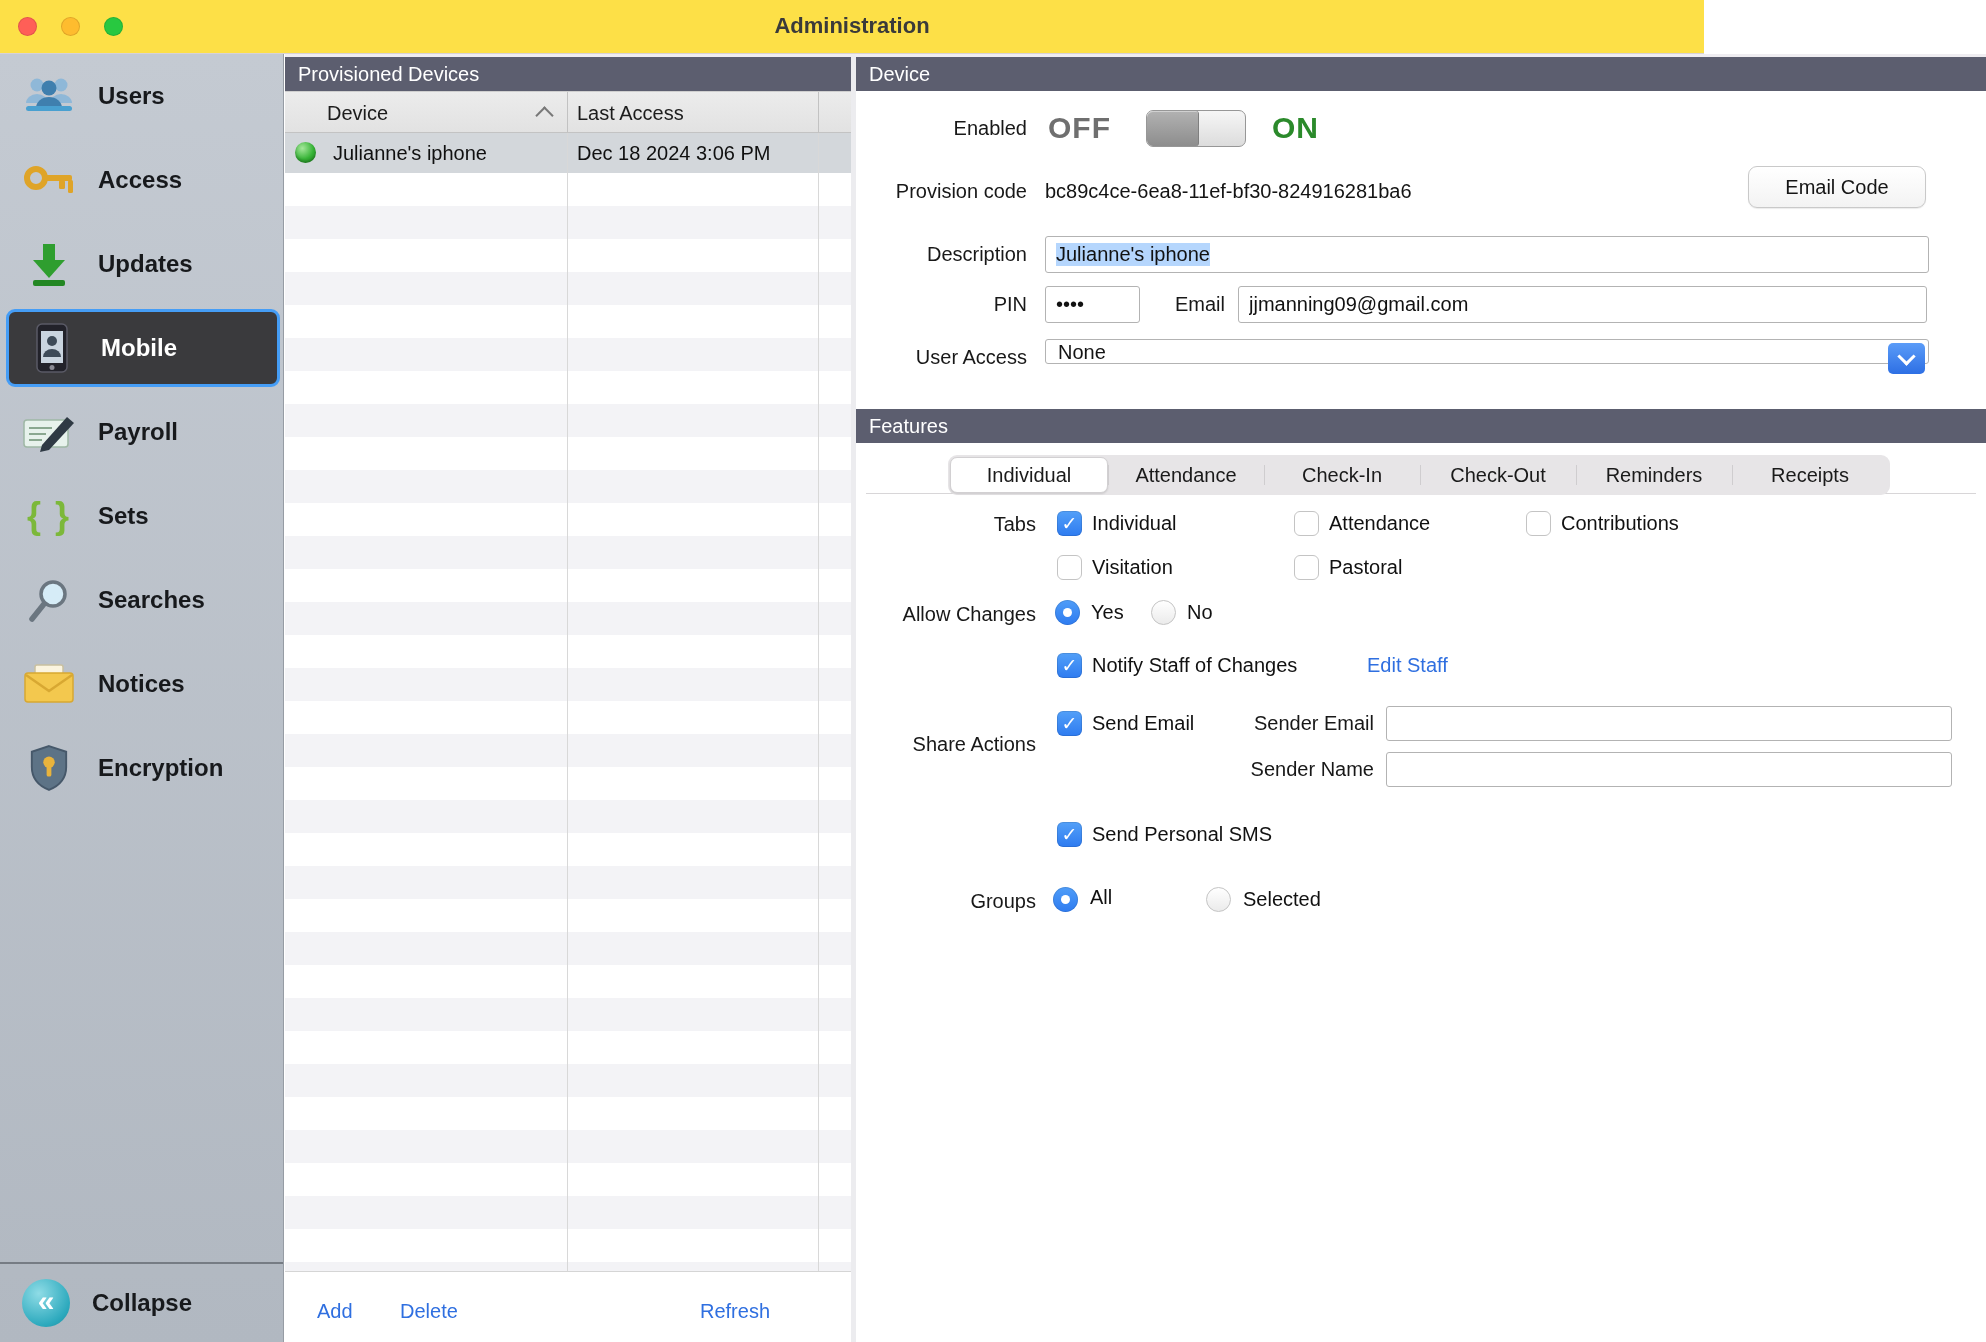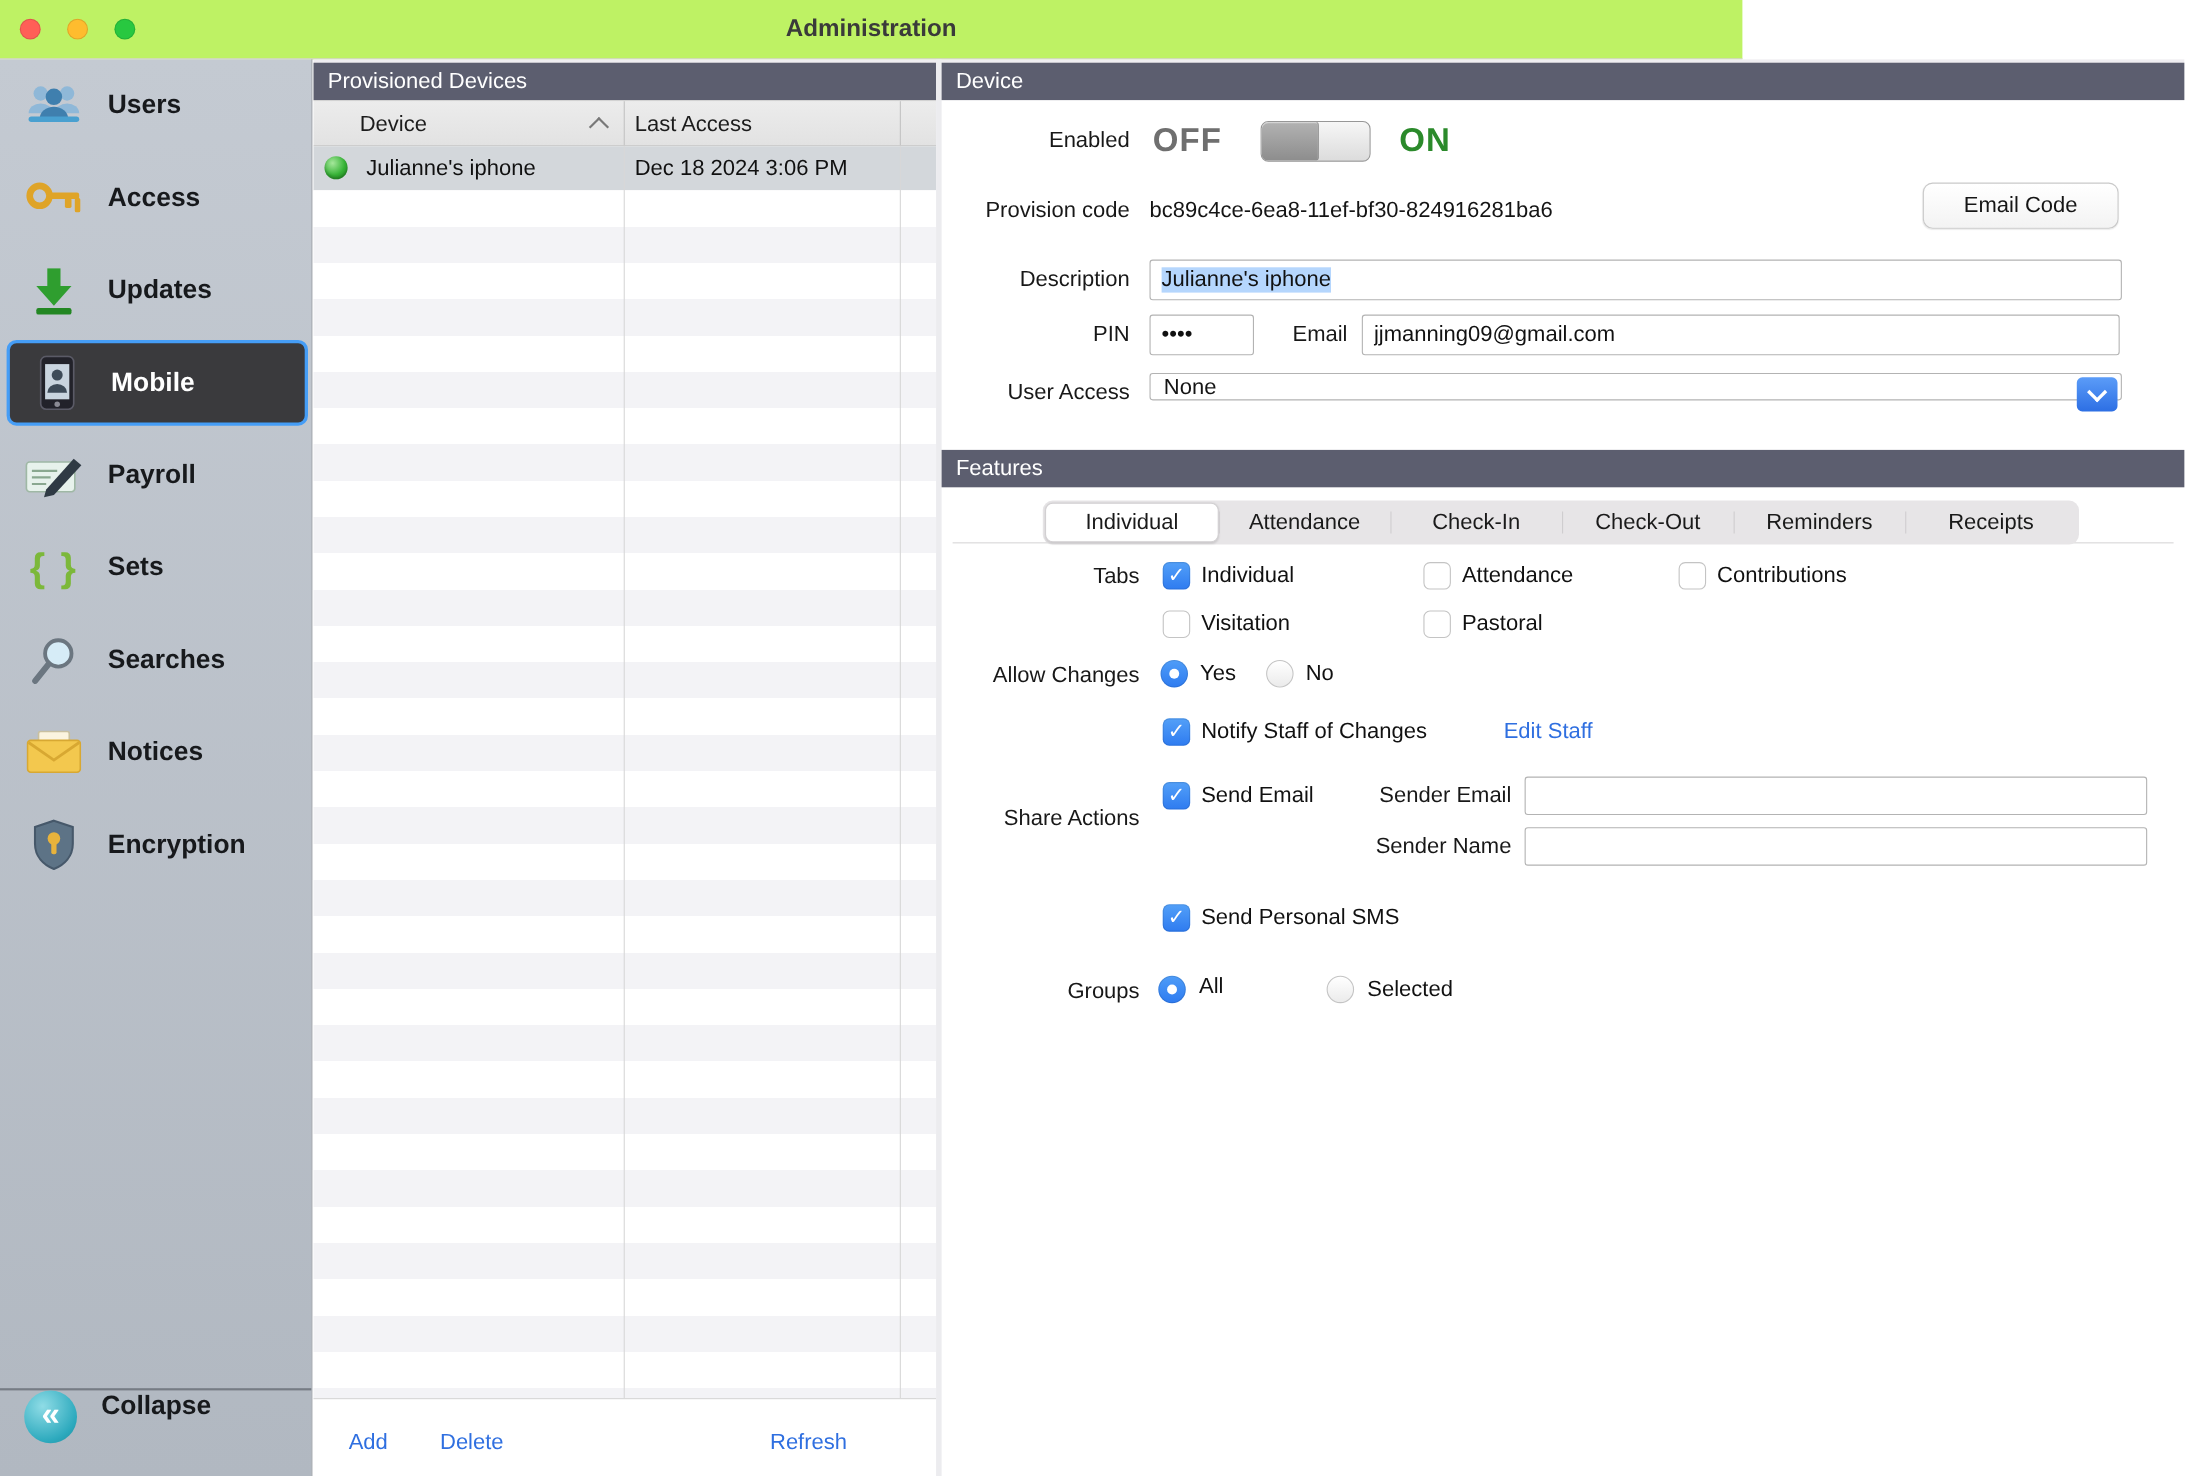--- a/index.html
+++ b/index.html
@@ -2,35 +2,35 @@
 <html><head>
 <meta charset="utf-8">
 <style>
   * { margin:0; padding:0; box-sizing:border-box; }
   html,body { width:1986px; height:1342px; }
   body { font-family:"Liberation Sans","DejaVu Sans",sans-serif; background:#fff; overflow:hidden; }
   #win { position:relative; width:1986px; height:1342px; background:#fff; }
   .abs { position:absolute; }
 
   
-  .titlebar { left:0; top:0; width:1584px; height:54px; background:#bef264; border-bottom:1px solid #d8d2d6; }
+  .titlebar { left:0; top:0; width:1704px; height:54px; background:#fde047; border-bottom:1px solid #d8d2d6; }
   .traffic { position:absolute; left:18px; top:17px; display:flex; gap:24px; }
   .tl { width:19px; height:19px; border-radius:50%; box-shadow: inset 0 0 0 1px rgba(0,0,0,.12); }
   .tl.red { background:#ff5f57; } .tl.yellow { background:#febc2e; } .tl.green { background:#28c840; }
   .win-title { position:absolute; left:0; top:13px; width:100%; text-align:center; font-size:22px; font-weight:700; color:#3a3a3a; }
 
   
   .sidebar { left:0; top:54px; width:284px; height:1288px; background:linear-gradient(#c4cad2,#b1b8c1); border-right:1px solid #969ca4; }
   .side-item { height:84px; display:flex; align-items:center; padding-left:16px; cursor:default; }
   .icon-box { width:66px; display:flex; justify-content:center; align-items:center; flex:none; }
   .side-label { font-size:24px; font-weight:700; color:#17191c; margin-left:16px; white-space:nowrap; }
   .side-item.selected { background:#3a3a3d; border:3px solid #459df6; border-radius:9px; margin:3px 3px 3px 6px; height:78px; padding-left:10px; }
   .side-item.selected .side-label { color:#fff; }
   .braces::before { content:"{ }"; color:#7cb83a; font-size:36px; font-weight:700; letter-spacing:2px; }
-  .collapse-bar { position:absolute; left:0; right:0; bottom:0; height:80px; border-top:2px solid #767c84; display:flex; align-items:flex-start; padding-left:22px; }
+  .collapse-bar { position:absolute; left:0; right:0; bottom:0; height:80px; border-top:2px solid #767c84; display:flex; align-items:center; padding-left:22px; }
   .collapse-circle { width:48px; height:48px; border-radius:50%; background:radial-gradient(circle at 35% 30%, #8fdce6, #2ca9bd 70%, #1f8a9c); display:flex; align-items:center; justify-content:center; flex:none; }
   .collapse-circle::before { content:"«"; color:#fff; font-size:30px; font-weight:700; line-height:1; margin-top:-4px; }
   .collapse-label { font-size:24px; font-weight:700; color:#17191c; margin-left:22px; }
 
   
   .gapstrip { background:#efedf1; }
   .panel-header { background:#5c5e6f; color:#fff; font-size:20px; display:flex; align-items:center; padding-left:13px; font-weight:500; }
   .panel-divider { background:#ececef; }
 
   

